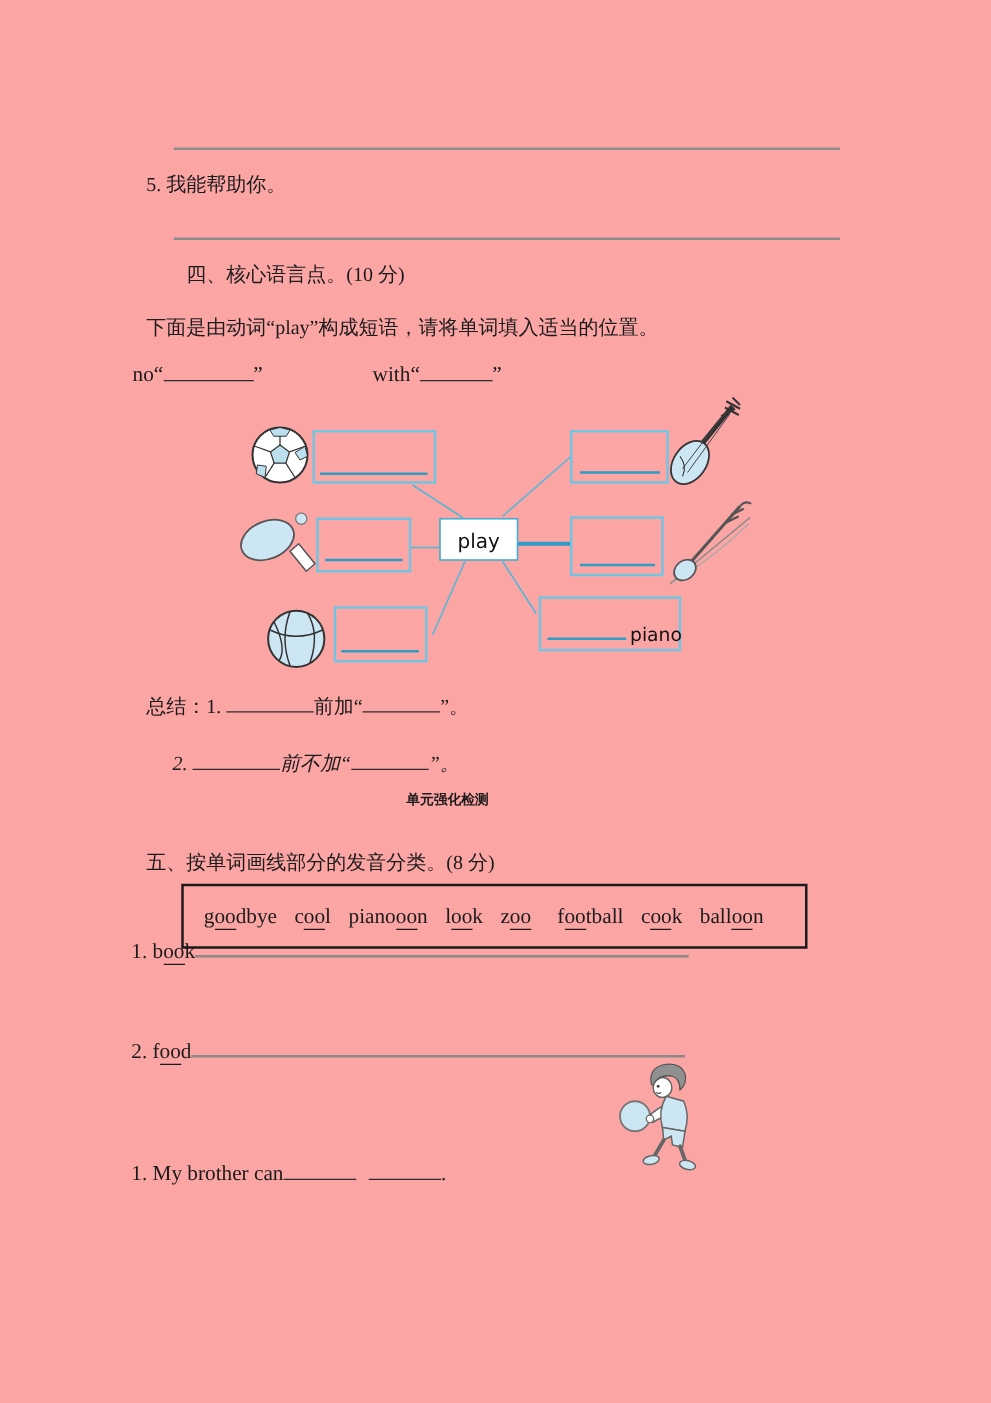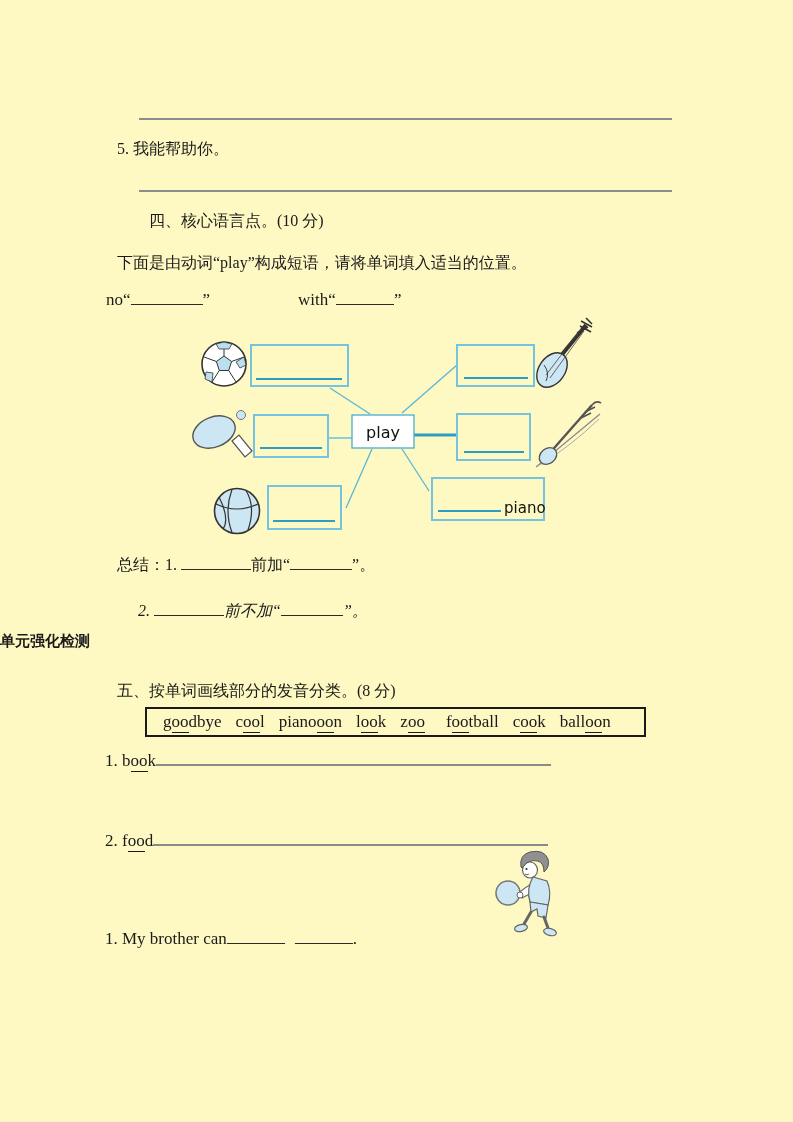--- a/index.html
+++ b/index.html
@@ -1,39 +1,39 @@
 <!DOCTYPE html>
 <html><head>
 <meta charset="utf-8">
 <style>
   html,body{margin:0;padding:0;background:#ffffff;}
   #page{
     position:relative;
     width:793px;height:1122px;
-    background:#fef9c3;
+    background:#fca5a5;
     font-family:"Liberation Serif","DejaVu Serif",serif;
     color:#1a1a1a;
     overflow:hidden;
   }
   .abs{position:absolute;}
   .cn{font-size:16px;line-height:20px;white-space:nowrap;}
   .en{font-size:17px;line-height:20px;white-space:nowrap;}
   .hr{height:0;border-top:2px solid #8c8c8c;}
   .blank{display:inline-block;border-bottom:1px solid #2b2b2b;height:1em;vertical-align:baseline;}
   .b72{width:72px}.b58{width:58px}.b70{width:70px}.b62{width:62px}
   .blank-long{display:inline-block;border-bottom:2px solid #8a8a8a;height:1em;width:395px;vertical-align:baseline;}
   .withgap{margin-left:88px;}
   .gap10{margin-left:10px;}
   .unit-title{
-    left:0;top:632px;width:716px;text-align:left;
+    left:0;top:632px;width:716px;text-align:center;
     font-family:"Liberation Sans","DejaVu Sans",sans-serif;
-    font-weight:bold;font-size:15px;
+    font-weight:bold;font-size:11px;
   }
   .wordbox{
-    left:145px;top:707px;width:501px;height:30px;
+    left:145px;top:707px;width:501px;height:52px;
     border:2px solid #1a1a1a;box-sizing:border-box;
     display:flex;align-items:center;padding-left:16px;
   }
   .wordbox .word{margin-right:14px;font-size:17px;white-space:nowrap;}
   .wordbox .word.gapL{margin-left:7px;}
   .u{border-bottom:1.5px solid #1a1a1a;padding-bottom:1px;}
   svg text.hand{
     font-family:"DejaVu Sans","Liberation Sans",sans-serif;
     fill:#111;
   }

